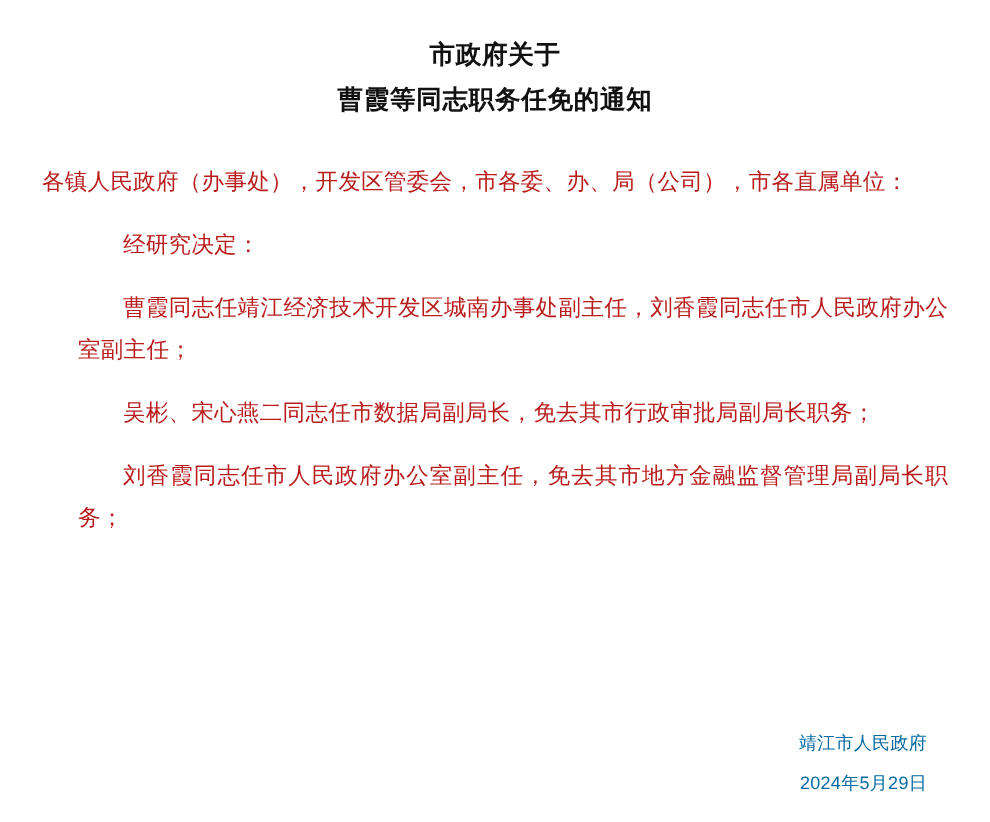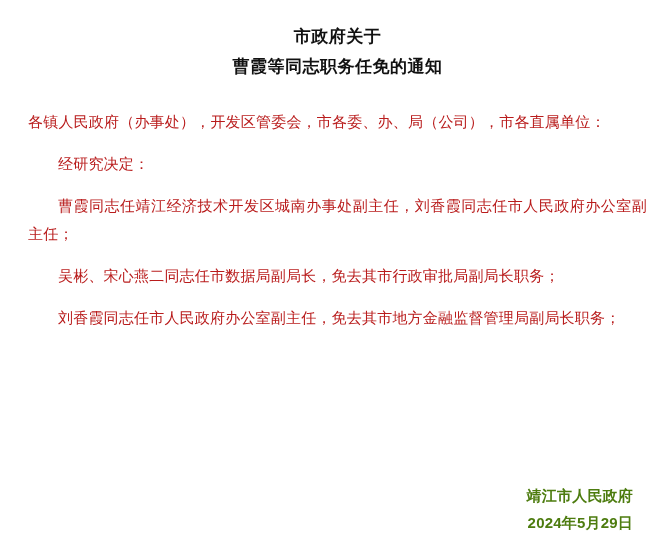--- a/index.html
+++ b/index.html
@@ -11,21 +11,21 @@
     height: 548px;
     background: #ffffff;
     font-family: "Liberation Sans", "DejaVu Sans", sans-serif;
     color: #1a1a1a;
     overflow: hidden;
   }
   .doc {
     box-sizing: border-box;
     width: 660px;
     height: 548px;
-    padding: 18px 13px 12px 28px;
+    padding: 18px 28px 12px 28px;
     display: flex;
     flex-direction: column;
   }
   .title-block {
     text-align: center;
     margin-top: 4px;
     margin-bottom: 26px;
   }
   .title-line {
     font-size: 17px;
@@ -40,35 +40,35 @@
   .para {
     font-size: 15px;
     line-height: 28px;
     color: #b91c1c;
     margin: 0 0 14px 0;
     text-align: justify;
     letter-spacing: 0.2px;
   }
   .para.indent {
     text-indent: 2em;
+    margin-left: 24px;
   }
   .para.no-indent {
     text-indent: 0;
   }
   .signature-block {
     margin-top: 6px;
     text-align: right;
     padding-right: 14px;
   }
   .sig-line {
-    font-size: 15px;
+    font-size: 12px;
     line-height: 27px;
-    color: #4d7c0f;
+    color: #0369a1;
     letter-spacing: 0.2px;
-    font-weight: bold;
   }
 </style>
 </head>
 <body>
 
 <div class="doc">
 
   <div class="title-block">
     <div class="title-line">市政府关于</div>
     <div class="title-line">曹霞等同志职务任免的通知</div>

